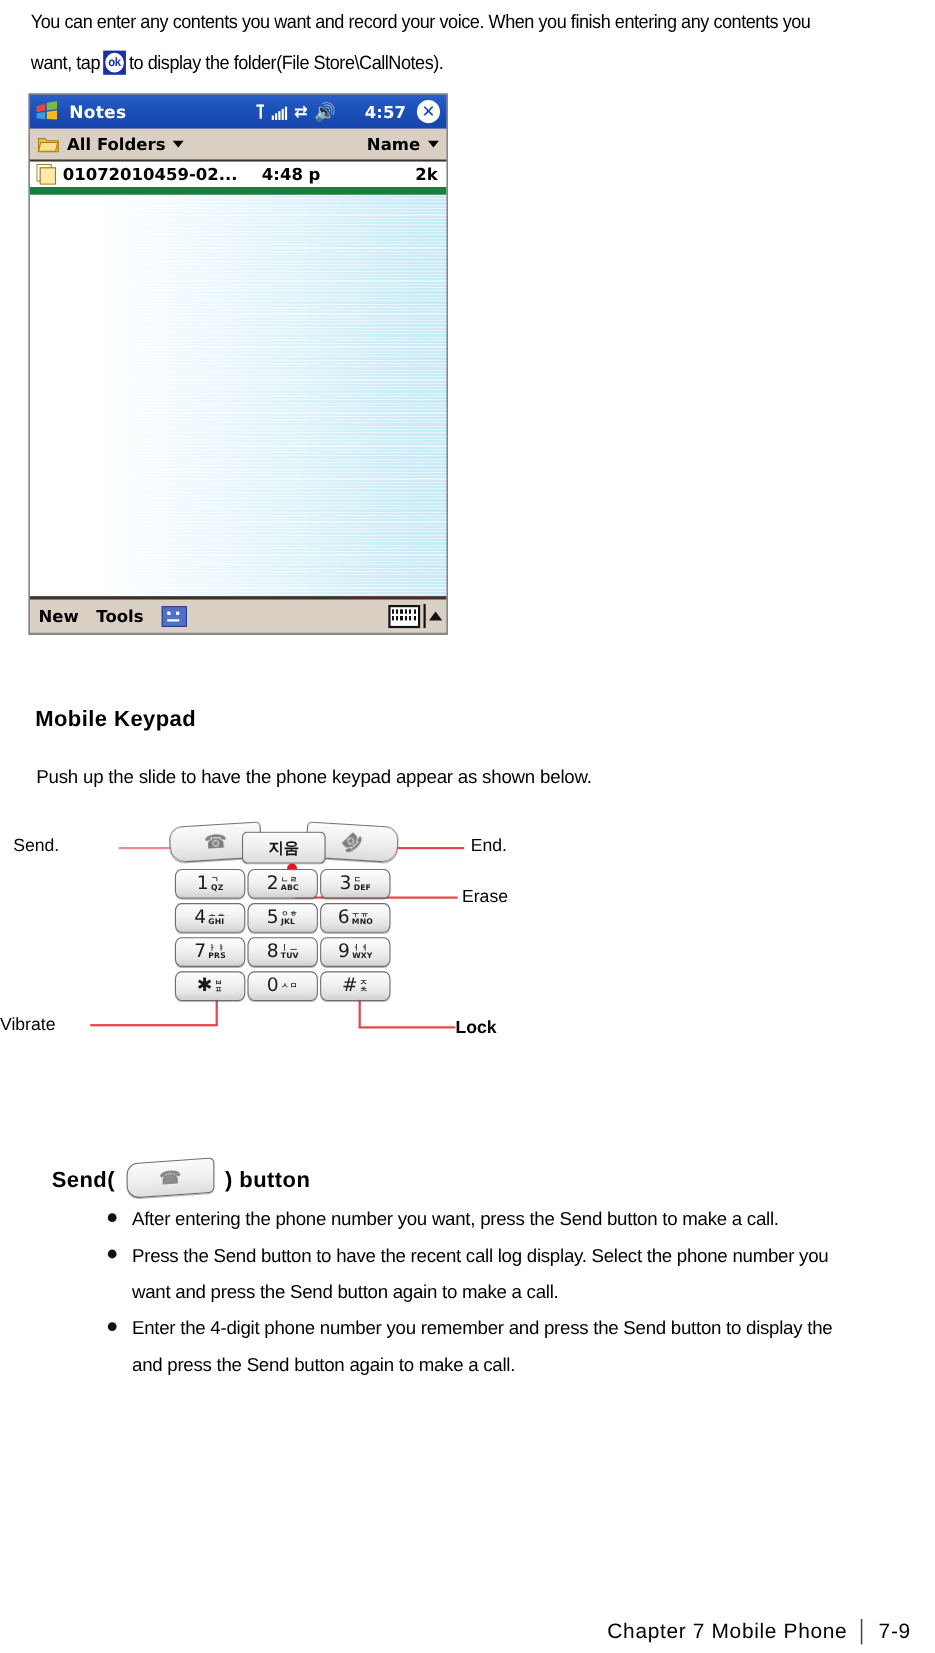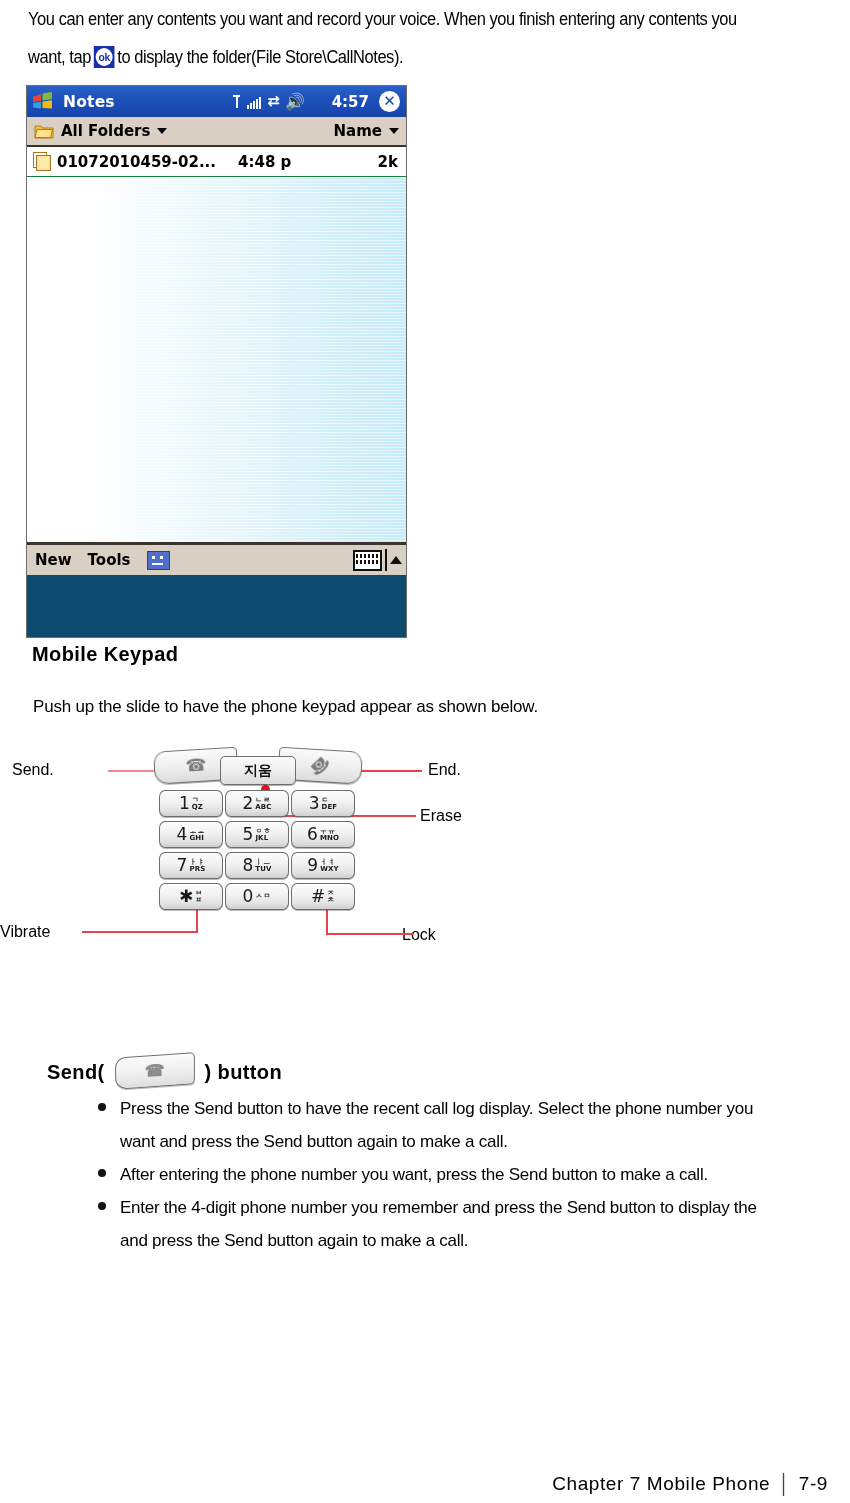--- a/index.html
+++ b/index.html
@@ -61,24 +61,24 @@
     color: #1a2fa8;
     font-family: "Liberation Sans", sans-serif;
   }
 
   
   .pda {
     position: absolute;
     left: 26px;
     top: 85px;
     width: 381px;
-    height: 553px;
+    height: 492px;
     border: 1px solid #6d6d6d;
     box-sizing: border-box;
-    background: #0c4a6e;
+    background: #a3a3a3;
     overflow: hidden;
     font-family: "DejaVu Sans", sans-serif;
   }
   .pda-titlebar {
     height: 31px;
     background: linear-gradient(to bottom, #2b60c8 0%, #1b4fb8 48%, #1745ac 100%);
     display: flex;
     align-items: center;
     position: relative;
   }
@@ -151,21 +151,21 @@
     vertical-align: 2px;
   }
   .pda-sortlabel {
     margin-left: auto;
     font-size: 15px; font-weight: bold; color:#000;
   }
 
   .pda-list {
     position: relative;
     height: 30px;
-    border-bottom: 1px solid #15803d;
+    border-bottom: 7px solid #15803d;
     display:flex; align-items:center;
     padding: 0 8px 0 6px;
     box-sizing: border-box;
     background: #fff;
   }
   .note-ico { width: 18px; height: 19px; margin-right: 6px; flex: 0 0 auto; }
   .note-name { font-size: 15px; font-weight: bold; }
   .note-time { font-size: 15px; font-weight: bold; margin-left: 22px; }
   .note-size { font-size: 15px; font-weight: bold; margin-left: auto; }
 
@@ -440,21 +440,21 @@
 <h2 class="h2" style="left:32px; top:643px; margin:0;">Mobile Keypad</h2>
 
 <div class="body-p" style="left:33px; top:697px;">Push up the slide to have the phone keypad appear as shown below.</div>
 
 <div class="figure">
 
   <span class="callout-label" style="left:12px; top:16px;">Send.</span>
   <span class="callout-label" style="left:428px; top:16px;">End.</span>
   <span class="callout-label" style="left:420px; top:62px;">Erase</span>
   <span class="callout-label" style="left:0px; top:178px;">Vibrate</span>
-  <span class="callout-label" style="left:402px; top:181px;">Lock</span>
+  <span class="callout-label" style="left:414px; top:181px;font-weight:bold;">Lock</span>
 
   <span class="lead h pink" style="left:108px; top:25px; width:62px;"></span>
   <span class="lead h" style="left:348px; top:25px; width:74px;"></span>
   <span class="lead h" style="left:268px; top:70px; width:148px;"></span>
   <span class="lead v" style="left:265px; top:45px; height:26px;"></span>
   <span class="lead h" style="left:82px; top:186px; width:116px;"></span>
   <span class="lead v" style="left:196px; top:158px; height:29px;"></span>
   <span class="lead h" style="left:326px; top:188px; width:88px;"></span>
   <span class="lead v" style="left:326px; top:158px; height:31px;"></span>
 
@@ -583,29 +583,29 @@
     <span>☎</span>
   </span>
   <span>) button</span>
 </h2>
 
 <div class="bullets">
 
   <div class="bullet-row">
     <span class="bullet-dot"></span>
     <div class="bullet-text">
-      <span class="ln">Press the Send button to have the recent call log display. Select the phone number you</span>
-      <span class="ln">want and press the Send button again to make a call.</span>
+      <span class="ln">After entering the phone number you want, press the Send button to make a call.</span>
     </div>
   </div>
 
   <div class="bullet-row">
     <span class="bullet-dot"></span>
     <div class="bullet-text">
-      <span class="ln">After entering the phone number you want, press the Send button to make a call.</span>
+      <span class="ln">Press the Send button to have the recent call log display. Select the phone number you</span>
+      <span class="ln">want and press the Send button again to make a call.</span>
     </div>
   </div>
 
   <div class="bullet-row">
     <span class="bullet-dot"></span>
     <div class="bullet-text">
       <span class="ln">Enter the 4-digit phone number you remember and press the Send button to display the</span>
       <span class="ln">and press the Send button again to make a call.</span>
     </div>
   </div>

